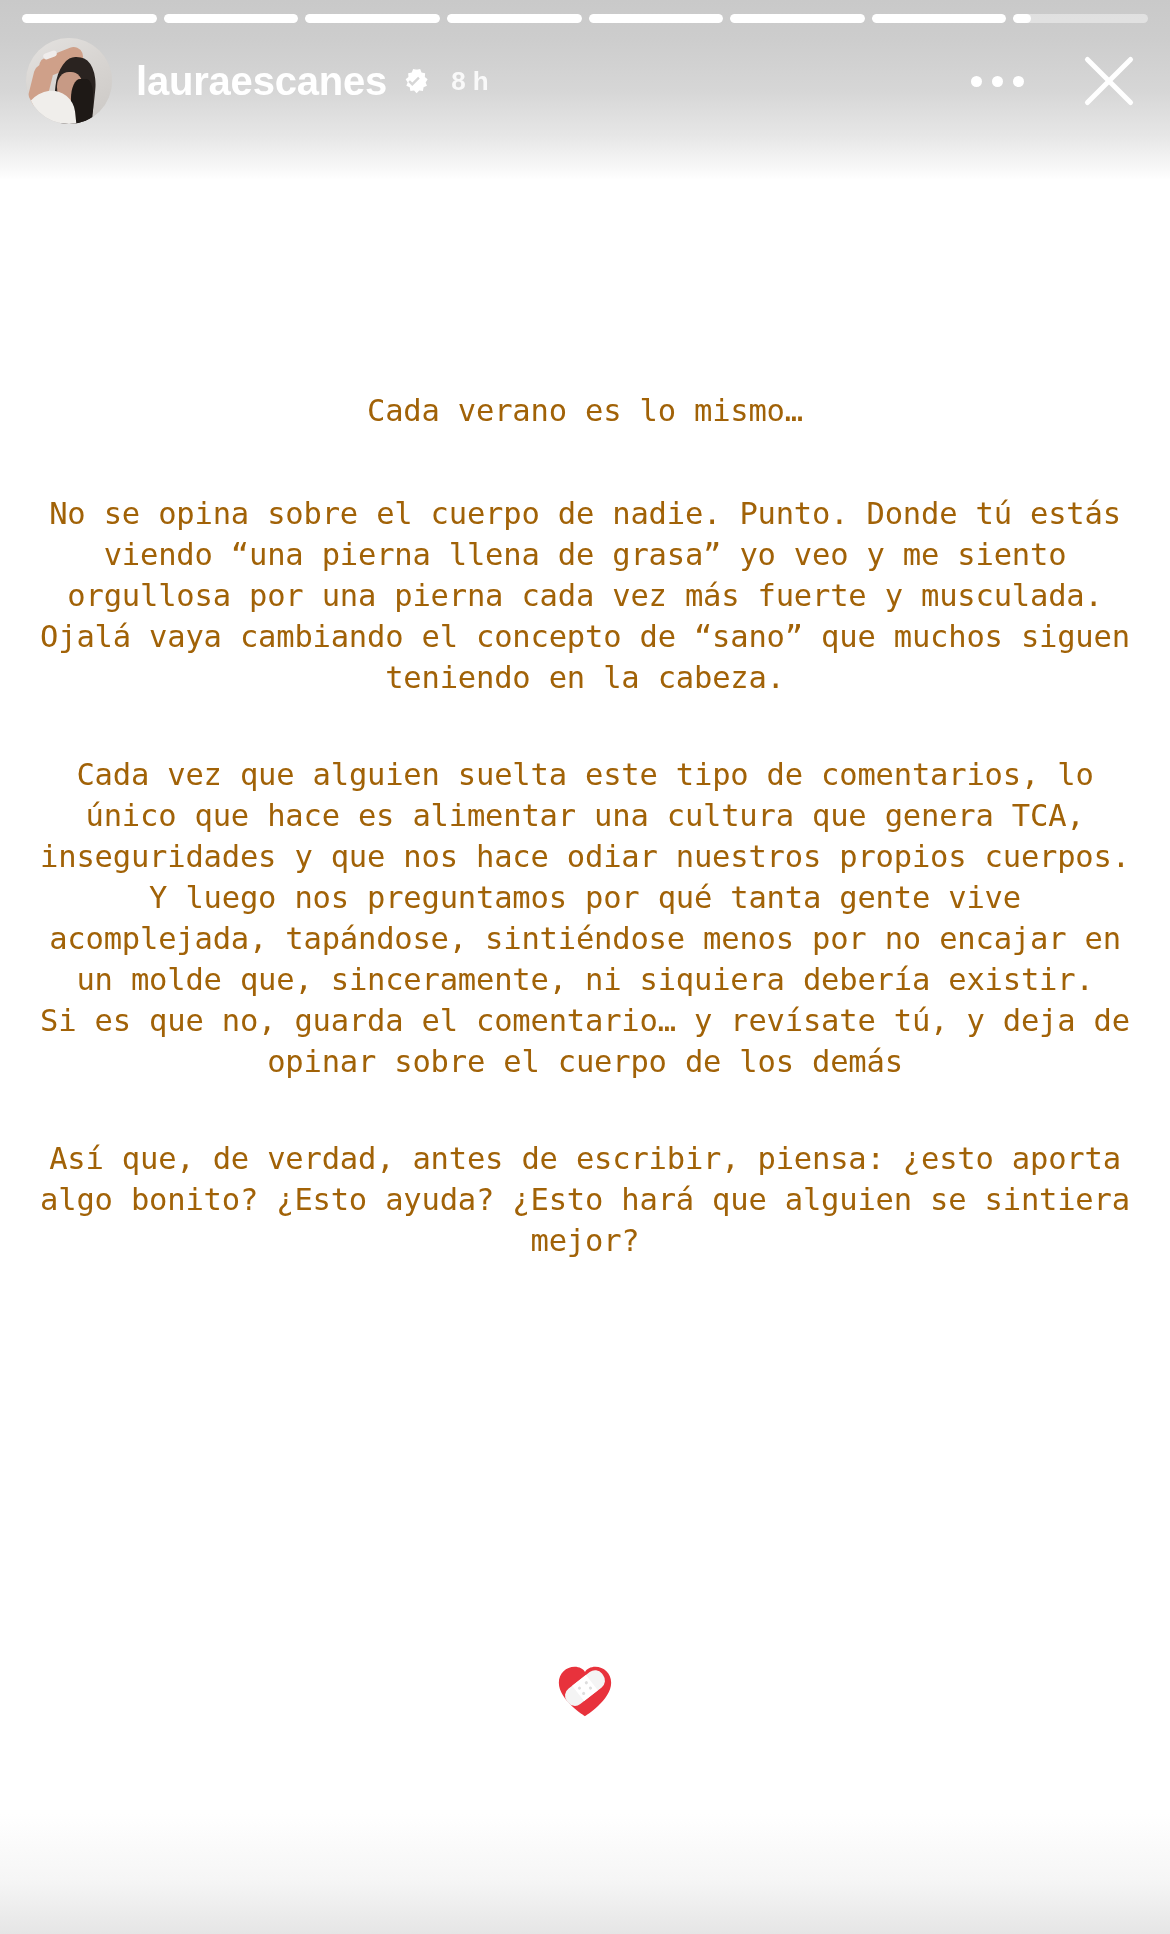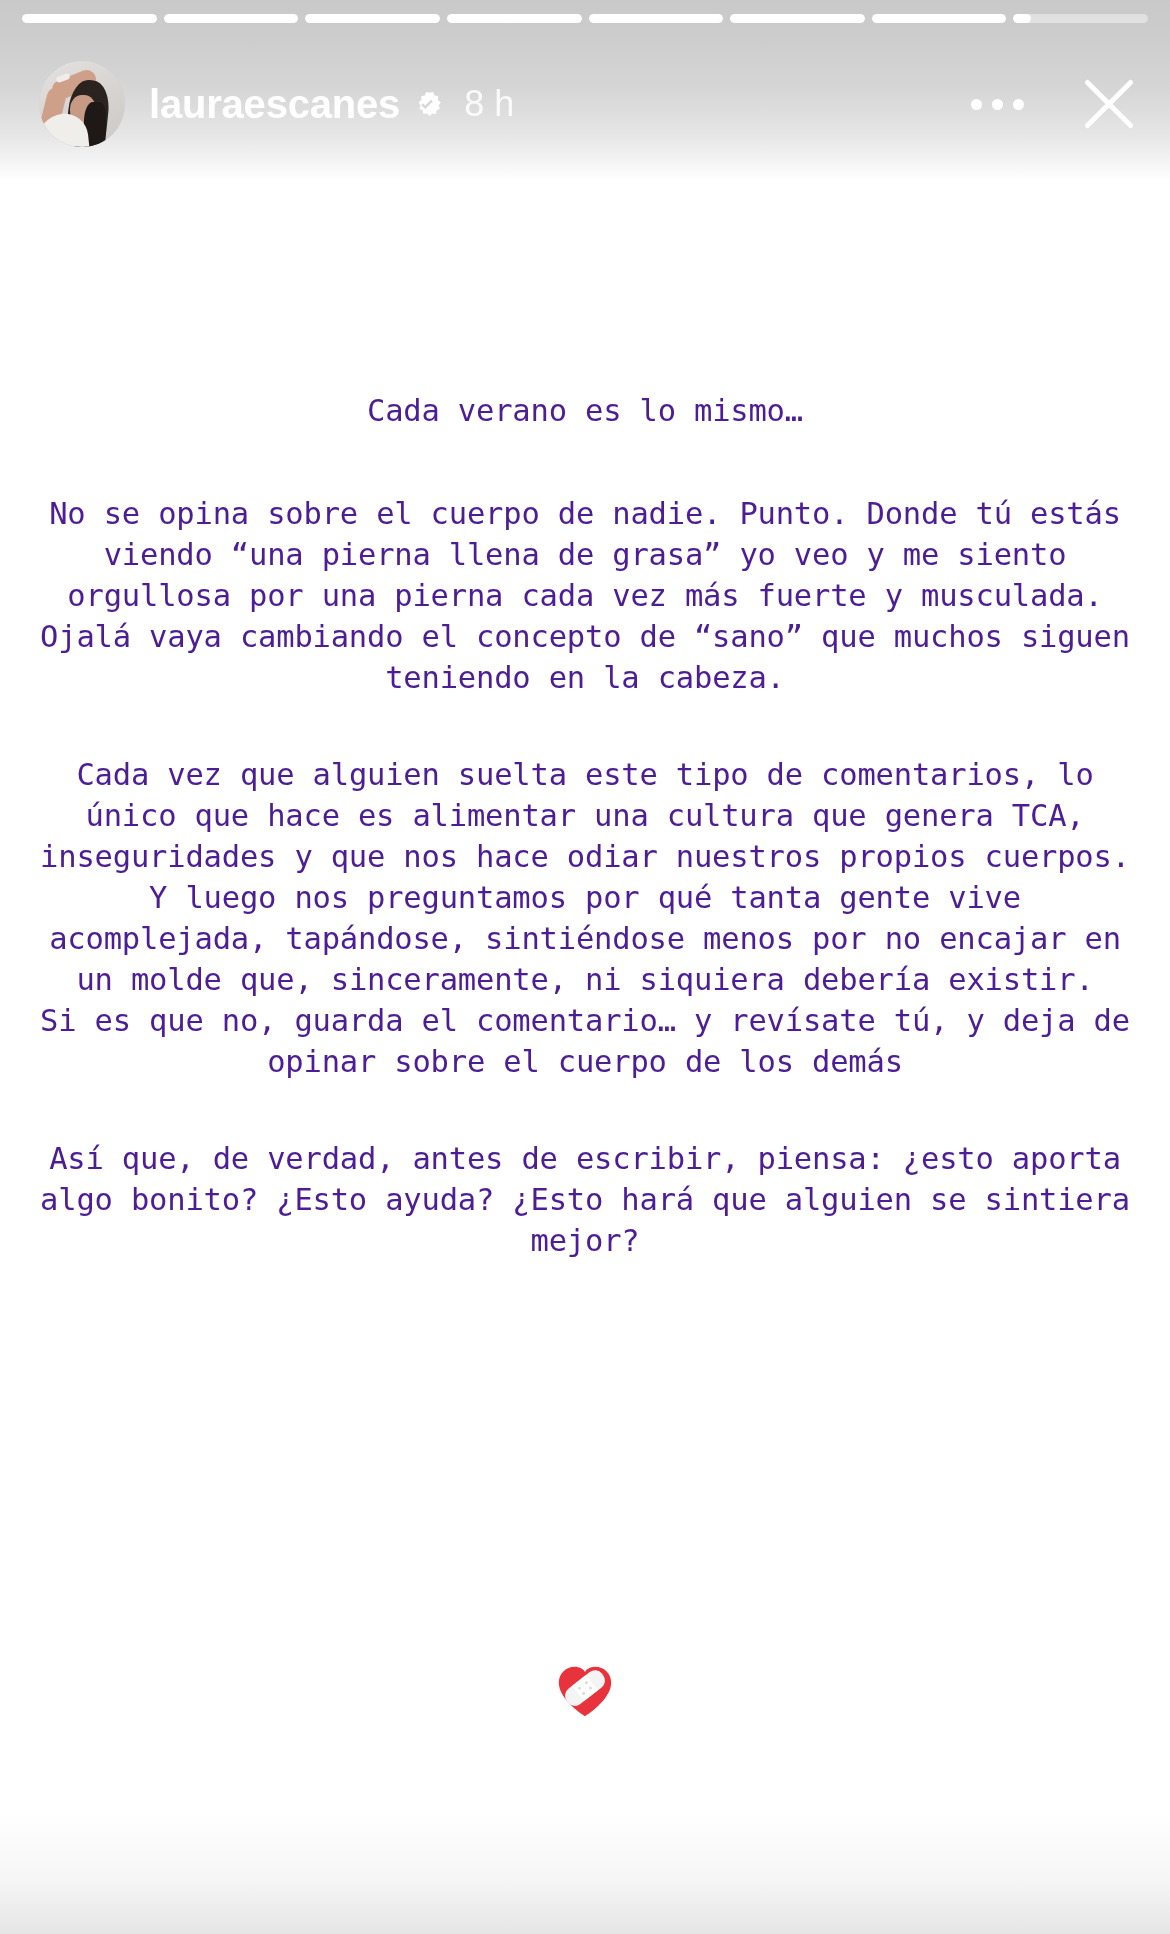--- a/index.html
+++ b/index.html
@@ -53,26 +53,26 @@
     position: absolute;
     left: 0; top: 0; bottom: 0;
     background: #ffffff;
     border-radius: 5px;
   }
 
   
   .header {
     position: absolute;
     left: 0;
-    top: 54px;
+    top: 31px;
     width: 1170px;
     height: 100px;
     display: flex;
     align-items: center;
-    padding: 0 26px 0 39px;
+    padding: 0 26px 0 26px;
     z-index: 5;
   }
 
   .avatar {
     width: 86px;
     height: 86px;
     border-radius: 50%;
     overflow: hidden;
     flex: 0 0 86px;
     position: relative;
@@ -102,22 +102,22 @@
     margin-left: 12px;
     width: 30px;
     height: 30px;
     flex: 0 0 30px;
     display: block;
   }
 
   .timestamp {
     margin-left: 22px;
     color: rgba(255,255,255,0.86);
-    font-size: 36px;
-    font-weight: 400;
+    font-size: 26px;
+    font-weight: 700;
     line-height: 1;
     white-space: nowrap;
   }
 
   .header-spacer { flex: 1 1 auto; }
 
   .menu-dots {
     display: flex;
     align-items: center;
     gap: 10px;
@@ -153,21 +153,21 @@
 
   
   .story-text {
     position: absolute;
     left: 40px;
     right: 40px;
     top: 300px;
     z-index: 2;
     text-align: center;
     font-family: "DejaVu Sans Mono", "Liberation Mono", monospace;
-    color: #4c1d95;
+    color: #a16207;
     font-size: 30.5px;
     line-height: 41px;
     letter-spacing: -0.2px;
   }
 
   .lead {
     font-size: 30.5px;
     line-height: 41px;
     padding-top: 90px;
     padding-bottom: 6px;

